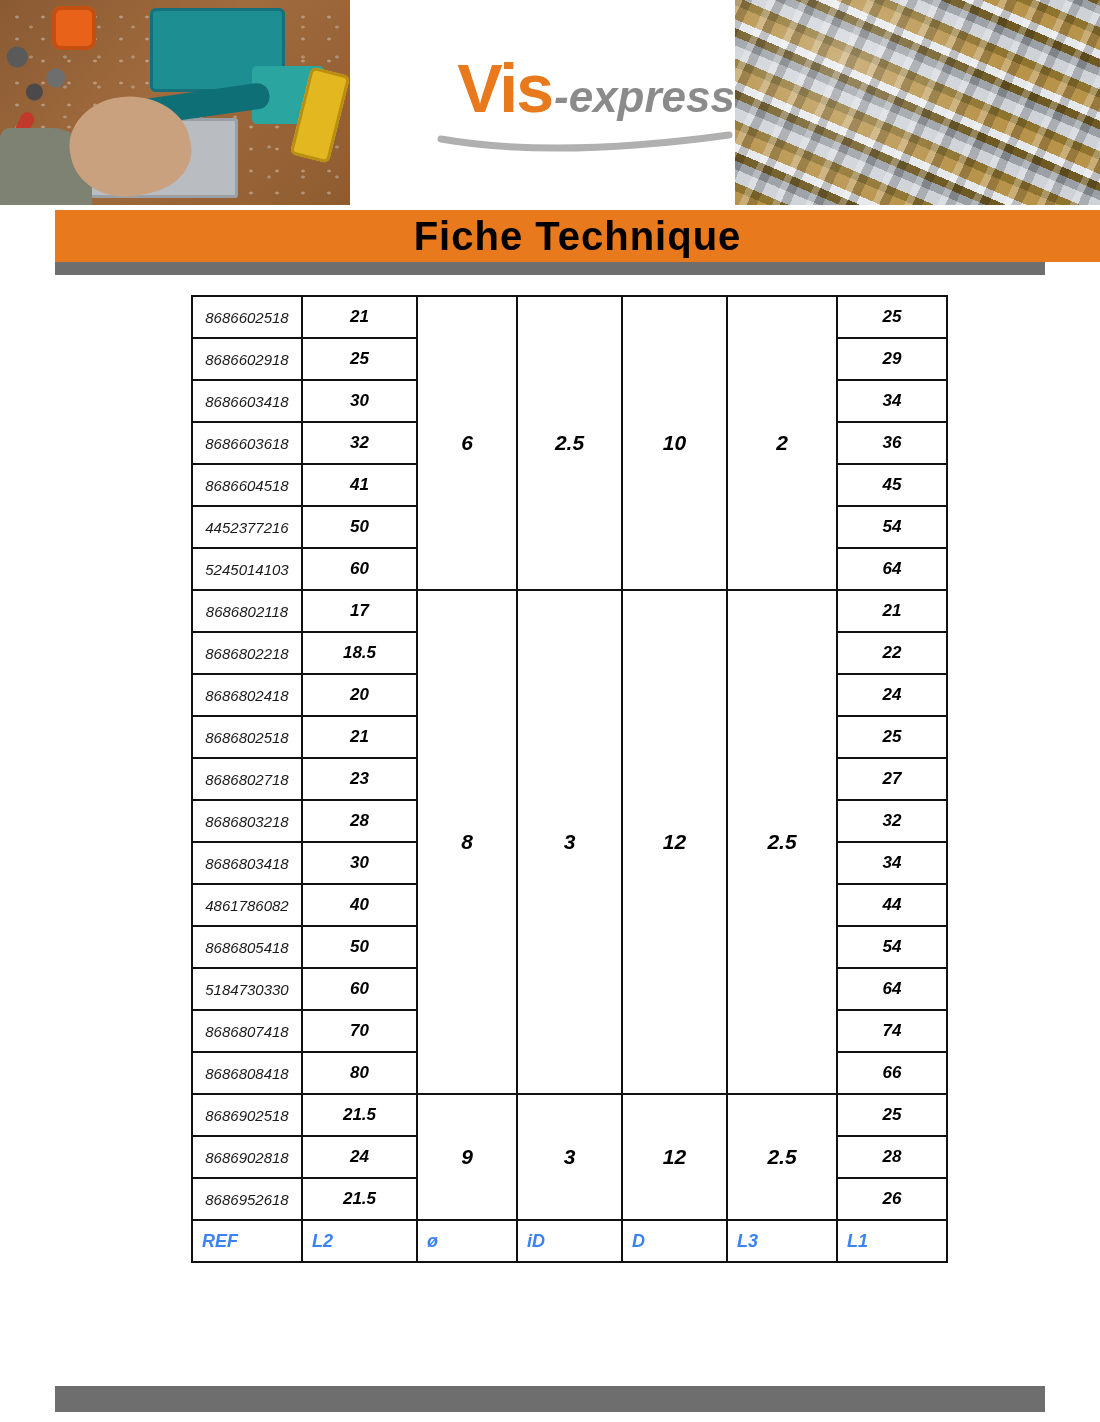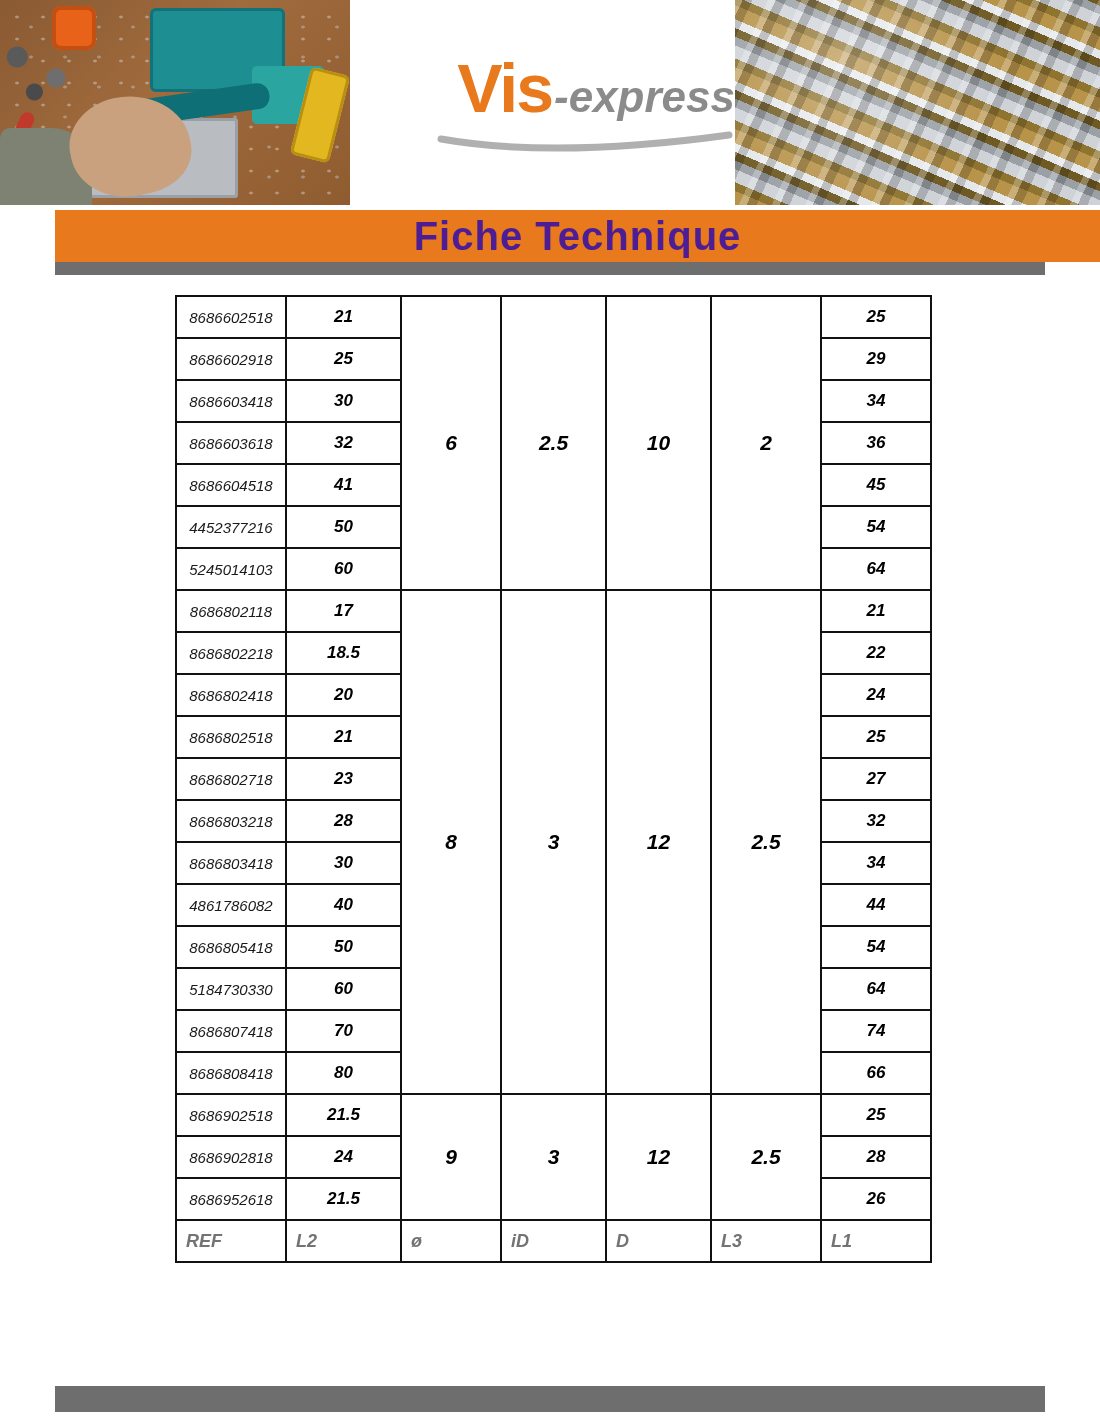--- a/index.html
+++ b/index.html
@@ -44,30 +44,30 @@
 
   
   .logo-area { position: absolute; left: 350px; top: 0; width: 385px; height: 205px; background: #ffffff; display: flex; flex-direction: column; align-items: flex-end; justify-content: center; }
   .logo-line { display: flex; align-items: baseline; }
   .logo-main { color: #e8791d; font-weight: bold; font-size: 68px; letter-spacing: -2px; font-family: "Liberation Sans", sans-serif; }
   .logo-suffix { color: #8b8b8b; font-style: italic; font-weight: bold; font-size: 44px; margin-left: 2px; font-family: "Liberation Sans", sans-serif; }
   .logo-swoosh { margin-top: 2px; }
 
   
   .banner { position: absolute; left: 55px; right: 0; top: 210px; height: 52px; background: #e8791d; display: flex; align-items: center; justify-content: center; }
-  .banner-title { color: #4c1d95; font-weight: bold; font-size: 40px; letter-spacing: 1px; }
+  .banner-title { color: #000000; font-weight: bold; font-size: 40px; letter-spacing: 1px; }
   .banner-shadow { position: absolute; left: 55px; top: 262px; width: 990px; height: 13px; background: #6e6e6e; }
 
   
-  .spec-table { position: absolute; left: 175px; top: 295px; border-collapse: collapse; table-layout: fixed; width: 755px; }
+  .spec-table { position: absolute; left: 191px; top: 295px; border-collapse: collapse; table-layout: fixed; width: 755px; }
   .spec-table td { border: 2px solid #111111; height: 42px; background: #ffffff; overflow: hidden; }
   td.ref { font-style: italic; font-size: 15px; text-align: center; color: #1a1a1a; }
   td.val { font-weight: bold; font-style: italic; font-size: 17px; text-align: center; color: #000000; }
   td.big { font-weight: bold; font-style: italic; font-size: 21px; text-align: center; color: #000000; }
-  td.foot { color: #737373; font-weight: bold; font-style: italic; font-size: 18px; text-align: left; padding-left: 9px; }
+  td.foot { color: #3b82f6; font-weight: bold; font-style: italic; font-size: 18px; text-align: left; padding-left: 9px; }
 
   
   .bottom-bar { position: absolute; left: 55px; top: 1386px; width: 990px; height: 26px; background: #6e6e6e; }
 </style>
 </head>
 <body>
 
 <div class="page">
 
   <div class="photo-left">

